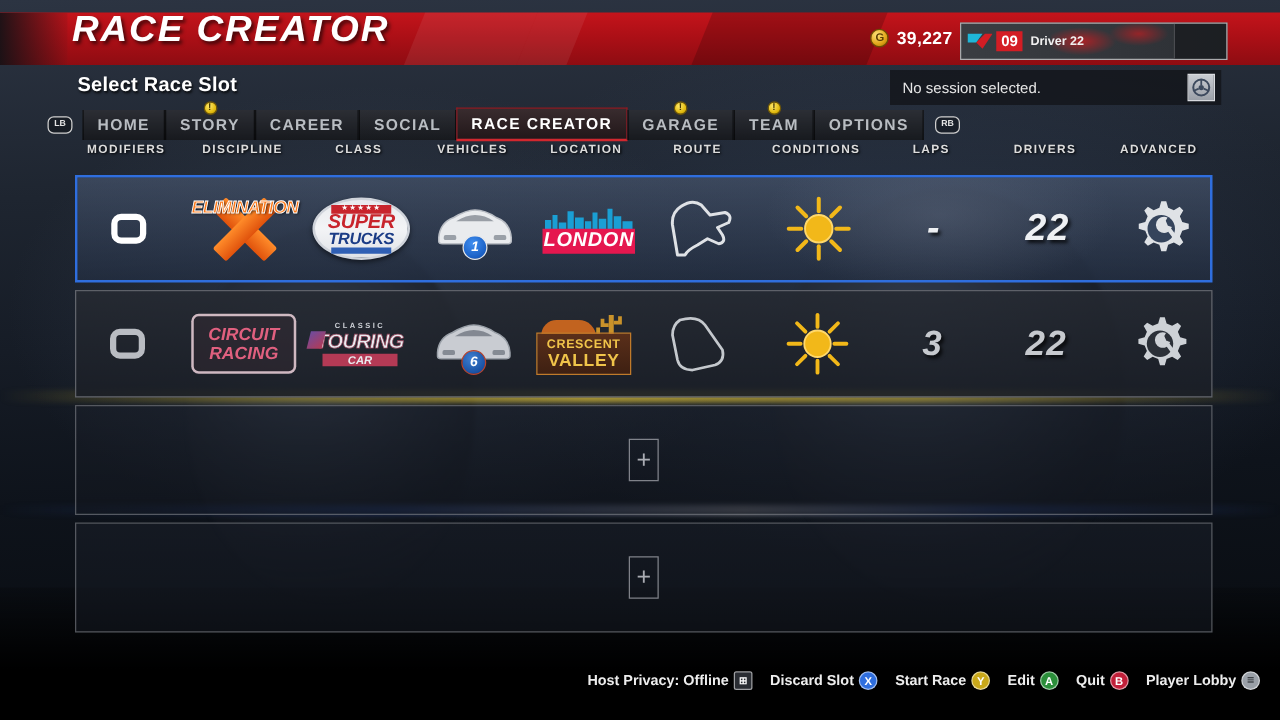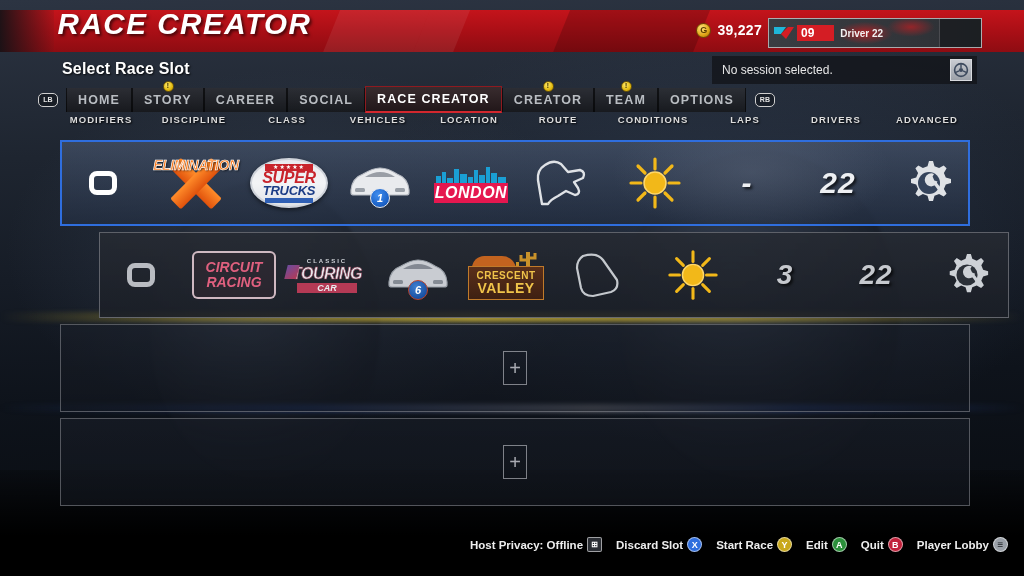--- a/index.html
+++ b/index.html
@@ -99,21 +99,21 @@
   }
   .pc-logo {
     width: 20px; height: 16px; margin-left: 5px; position: relative; z-index: 2;
     flex: none;
   }
   .pc-num {
     position: relative; z-index: 2;
     margin-left: 3px;
     background: #d41d24; color: #fff;
     font-size: 12px; font-weight: bold;
-    padding: 2px 20px 2px 4px;
+    padding: 2px 4px 2px 4px;
     line-height: 12px;
   }
   .pc-name {
     position: relative; z-index: 2;
     margin-left: 6px; font-size: 10px; font-weight: bold; color: #f0f0f0;
   }
   .pc-right-panel {
     position: absolute; right: 0; top: 0; width: 42px; height: 100%;
     background: rgba(26,28,32,0.85);
     border-left: 1px solid rgba(120,120,126,0.5);
@@ -219,21 +219,20 @@
   }
   .slot.filled-1::before {
     content: ""; position: absolute; inset: 0;
     background:
       radial-gradient(ellipse 200px 90px at 690px 30px, rgba(120,130,150,0.28), rgba(0,0,0,0) 70%),
       linear-gradient(180deg, rgba(78,92,118,0.35), rgba(30,40,58,0.45));
   }
   .slot.filled-2 {
     border: 1px solid rgba(150,152,158,0.55);
     background: linear-gradient(180deg, rgba(38,42,50,0.85), rgba(26,30,38,0.9));
-    margin-left: 39px;
   }
   .slot.empty {
     border: 1px solid rgba(150,152,158,0.5);
     background: linear-gradient(180deg, rgba(26,31,41,0.55), rgba(18,22,30,0.62));
     height: 88px;
   }
   .cell {
     position: absolute; top: 0; height: 100%;
     display: flex; align-items: center; justify-content: center;
     transform: translateX(-50%);
@@ -449,21 +448,21 @@
     </div>
   </div>
 
   <div class="navbar">
     <div class="bumper">LB</div>
     <div class="tab"><span>HOME</span></div>
     <div class="tab"><span class="alert">!</span><span>STORY</span></div>
     <div class="tab"><span>CAREER</span></div>
     <div class="tab"><span>SOCIAL</span></div>
     <div class="tab active"><span>RACE CREATOR</span></div>
-    <div class="tab"><span class="alert">!</span><span>CREATOR</span></div>
+    <div class="tab"><span class="alert">!</span><span>GARAGE</span></div>
     <div class="tab"><span class="alert">!</span><span>TEAM</span></div>
     <div class="tab"><span>OPTIONS</span></div>
     <div class="nav-rb">RB</div>
   </div>
 
   <div class="colheaders">
     <div class="colheader" style="left:101px">MODIFIERS</div>
     <div class="colheader" style="left:194px">DISCIPLINE</div>
     <div class="colheader" style="left:287px">CLASS</div>
     <div class="colheader" style="left:378px">VEHICLES</div>

